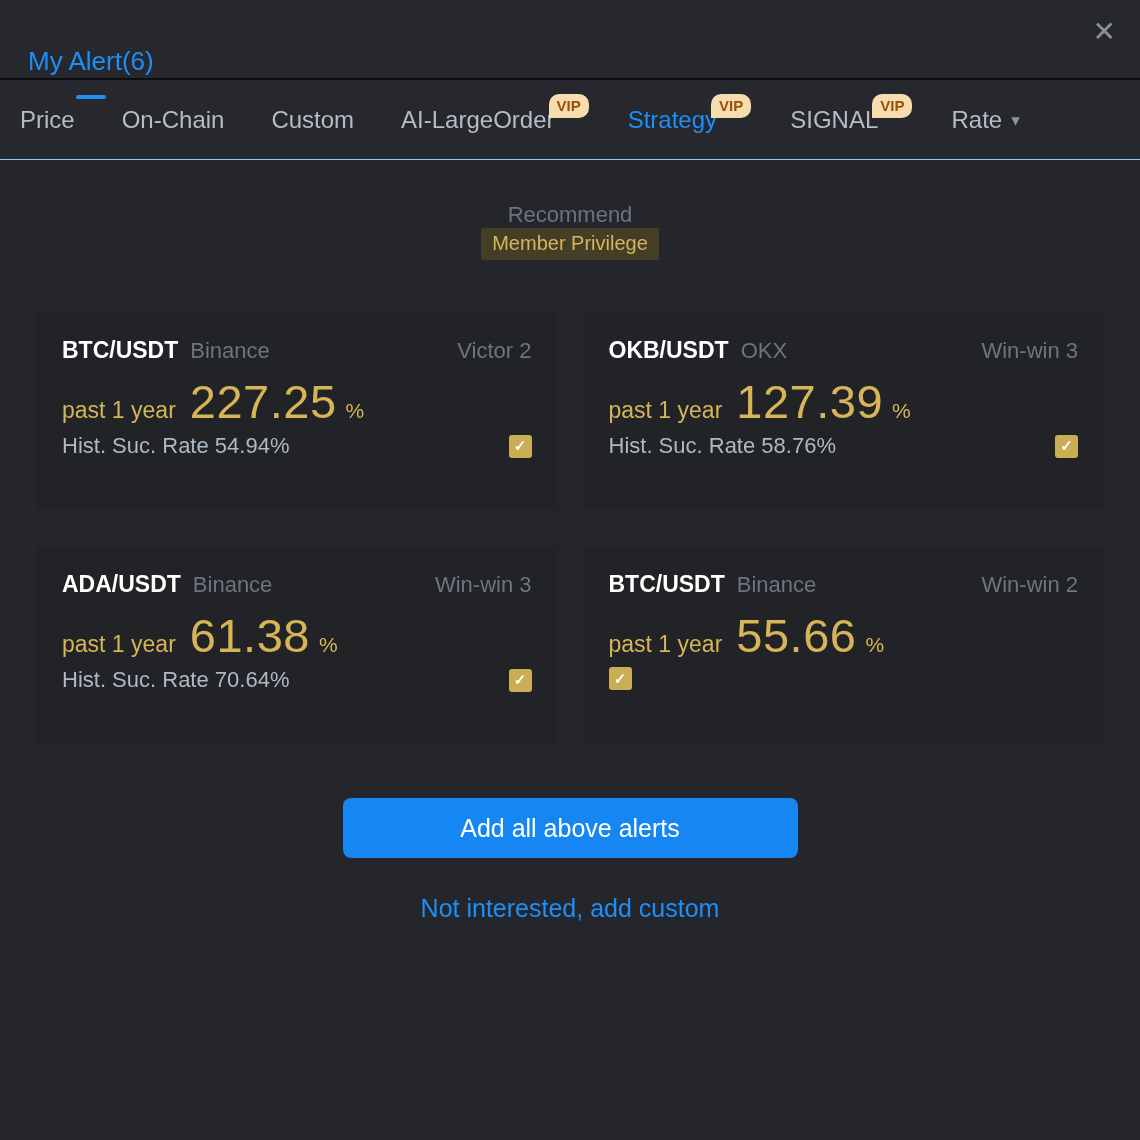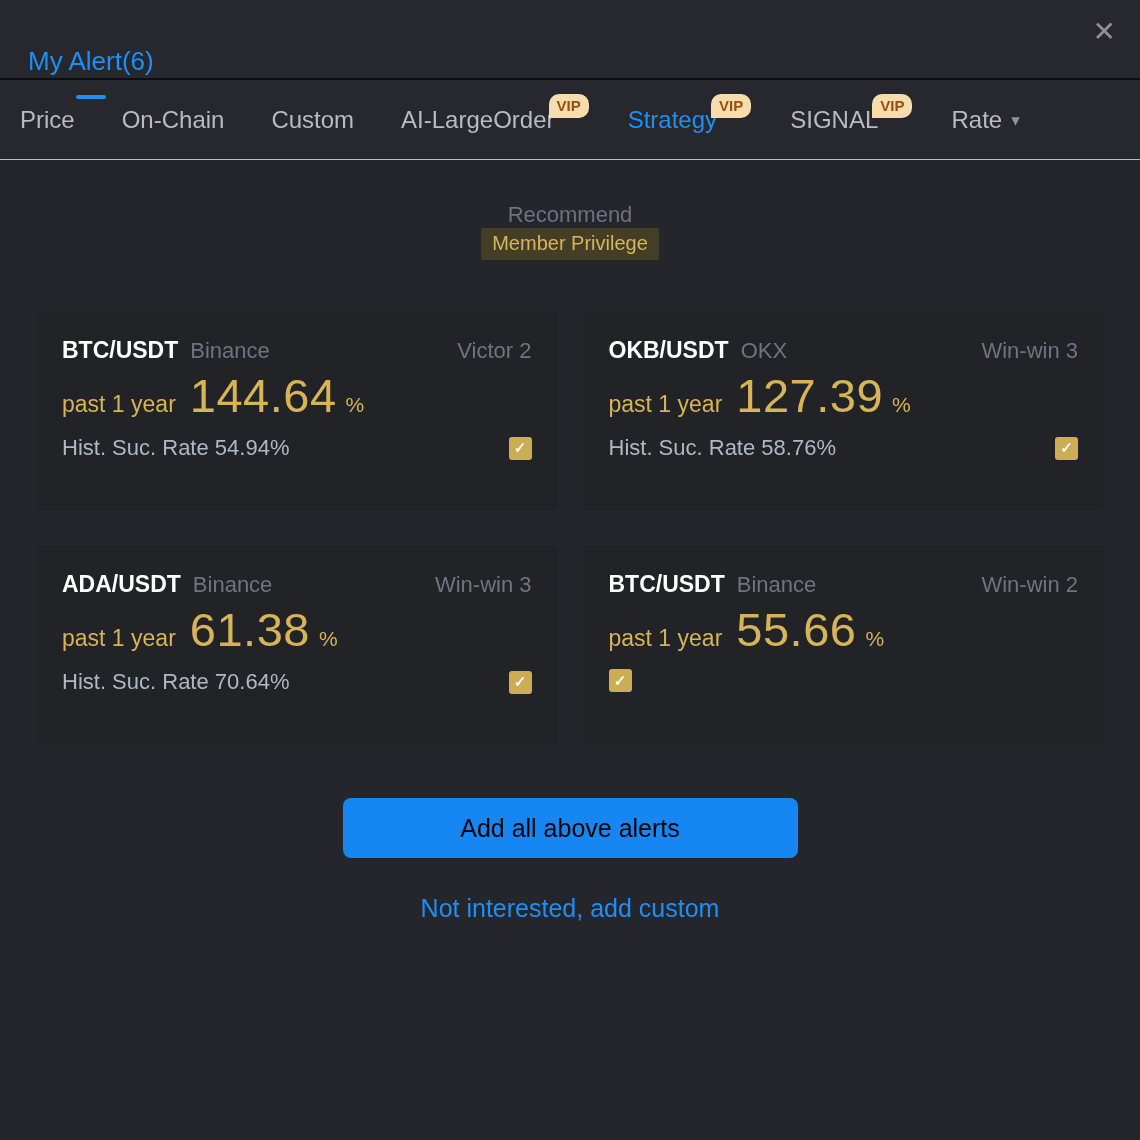--- a/index.html
+++ b/index.html
@@ -60,37 +60,37 @@
     margin:52px 36px 0;
     display:grid; grid-template-columns:1fr 1fr; column-gap:25px; row-gap:36px;
   }
   .card {
     background:#212327; border-radius:4px; padding:25px 26px 28px; height:198px;
   }
   .card-top { display:flex; align-items:baseline; }
   .pair { font-size:23px; font-weight:bold; color:#ffffff; }
   .exchange { font-size:22px; color:#6e7480; margin-left:12px; }
   .strategy { font-size:22px; color:#6e7480; margin-left:auto; }
-  .card-mid { margin-top:4px; display:flex; align-items:baseline; color:#d6b457; }
+  .card-mid { margin-top:10px; display:flex; align-items:baseline; color:#d6b457; }
   .period { font-size:23px; font-weight:500; }
   .big-value { font-size:47px; font-weight:500; margin-left:14px; letter-spacing:0.5px; }
   .pct { font-size:21px; margin-left:9px; font-weight:500; }
-  .card-bottom { margin-top:12px; display:flex; justify-content:space-between; align-items:center; }
+  .card-bottom { margin-top:4px; display:flex; justify-content:space-between; align-items:center; }
   .rate-label { font-size:22px; color:#aeb9c6; }
   .checkbox {
     width:23px; height:23px; background:#cbad55; border-radius:3px;
     display:flex; align-items:center; justify-content:center;
     color:#ffffff; font-size:15px; font-weight:bold; cursor:pointer;
   }
 
   
   .primary-btn {
     display:block; margin:54px auto 0; width:455px; height:60px;
     background:#1586f2; border:none; border-radius:8px;
-    color:#000000; font-size:25px; font-family:"Liberation Sans", sans-serif;
+    color:#ffffff; font-size:25px; font-family:"Liberation Sans", sans-serif;
     cursor:pointer;
   }
   .secondary-link {
     margin-top:36px; text-align:center; font-size:25px; color:#1e8ff8; cursor:pointer;
   }
 </style>
 </head>
 <body>
 
 <div class="modal">
@@ -139,21 +139,21 @@
   <div class="cards">
 
     <div class="card">
       <div class="card-top">
         <span class="pair">BTC/USDT</span>
         <span class="exchange">Binance</span>
         <span class="strategy">Victor 2</span>
       </div>
       <div class="card-mid">
         <span class="period">past 1 year</span>
-        <span class="big-value">144.64</span>
+        <span class="big-value">227.25</span>
         <span class="pct">%</span>
       </div>
       <div class="card-bottom">
         <span class="rate-label">Hist. Suc. Rate 54.94%</span>
         <span class="checkbox">✓</span>
       </div>
     </div>
 
     <div class="card">
       <div class="card-top">

